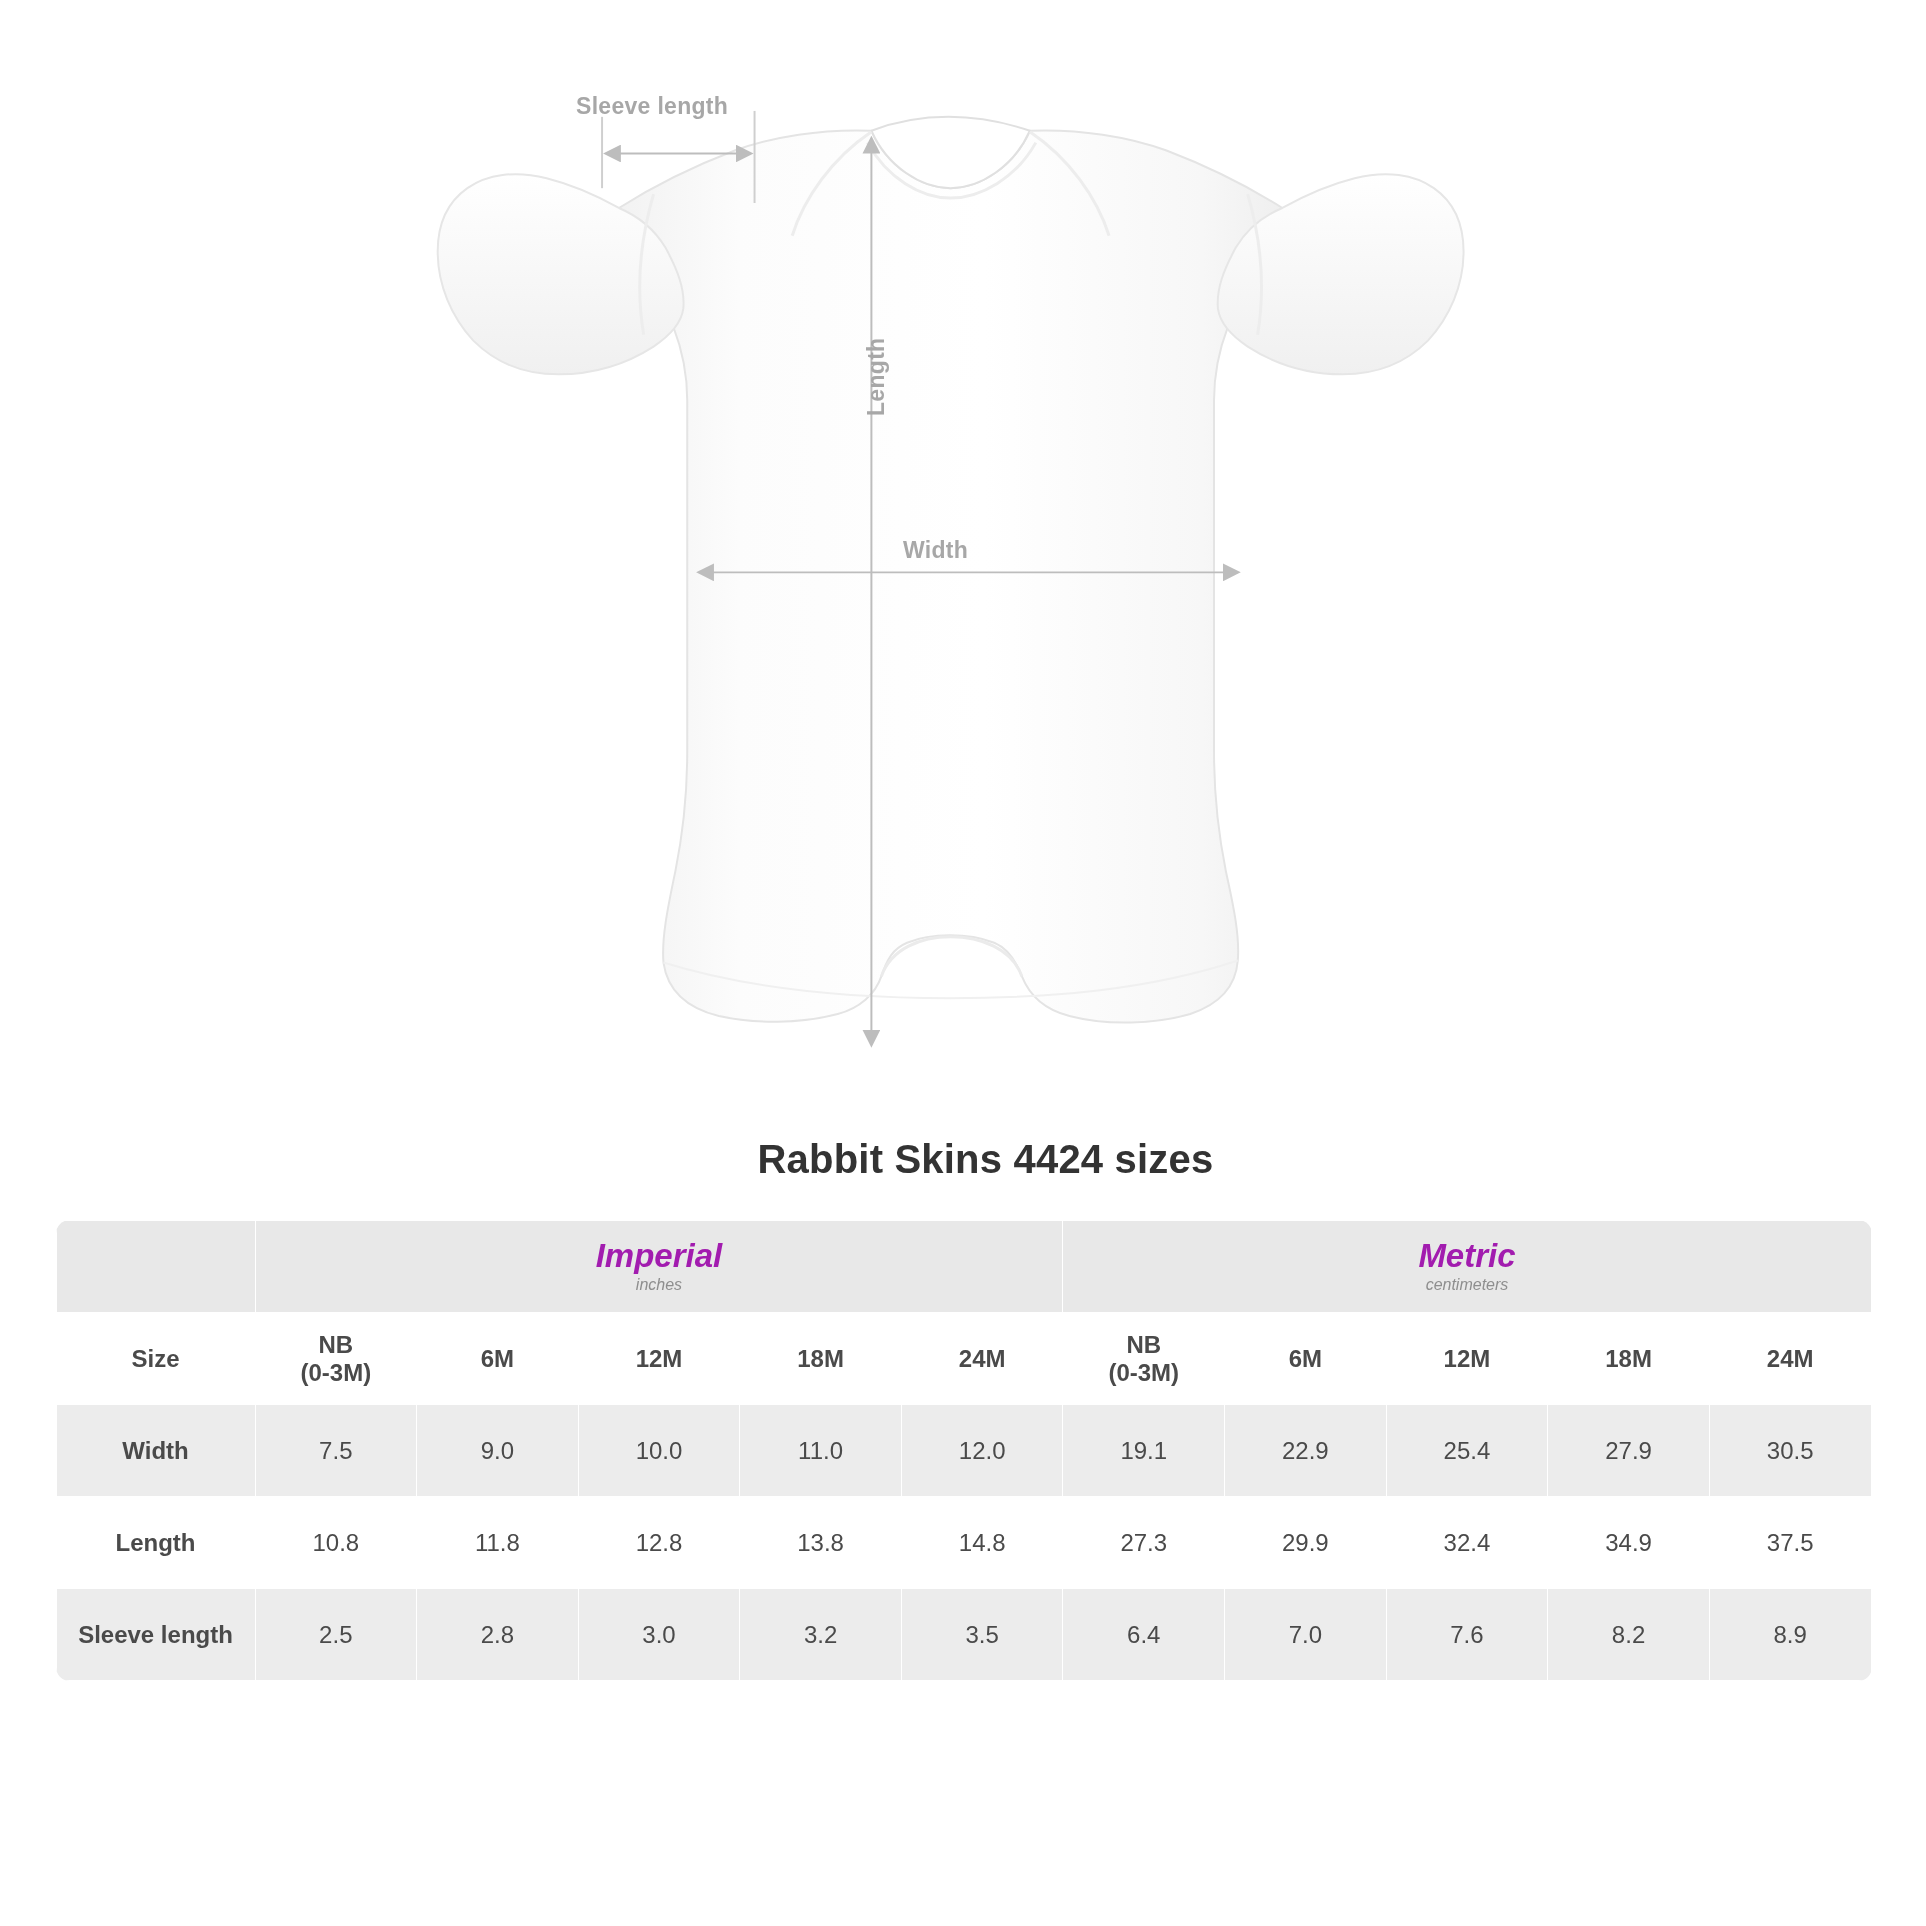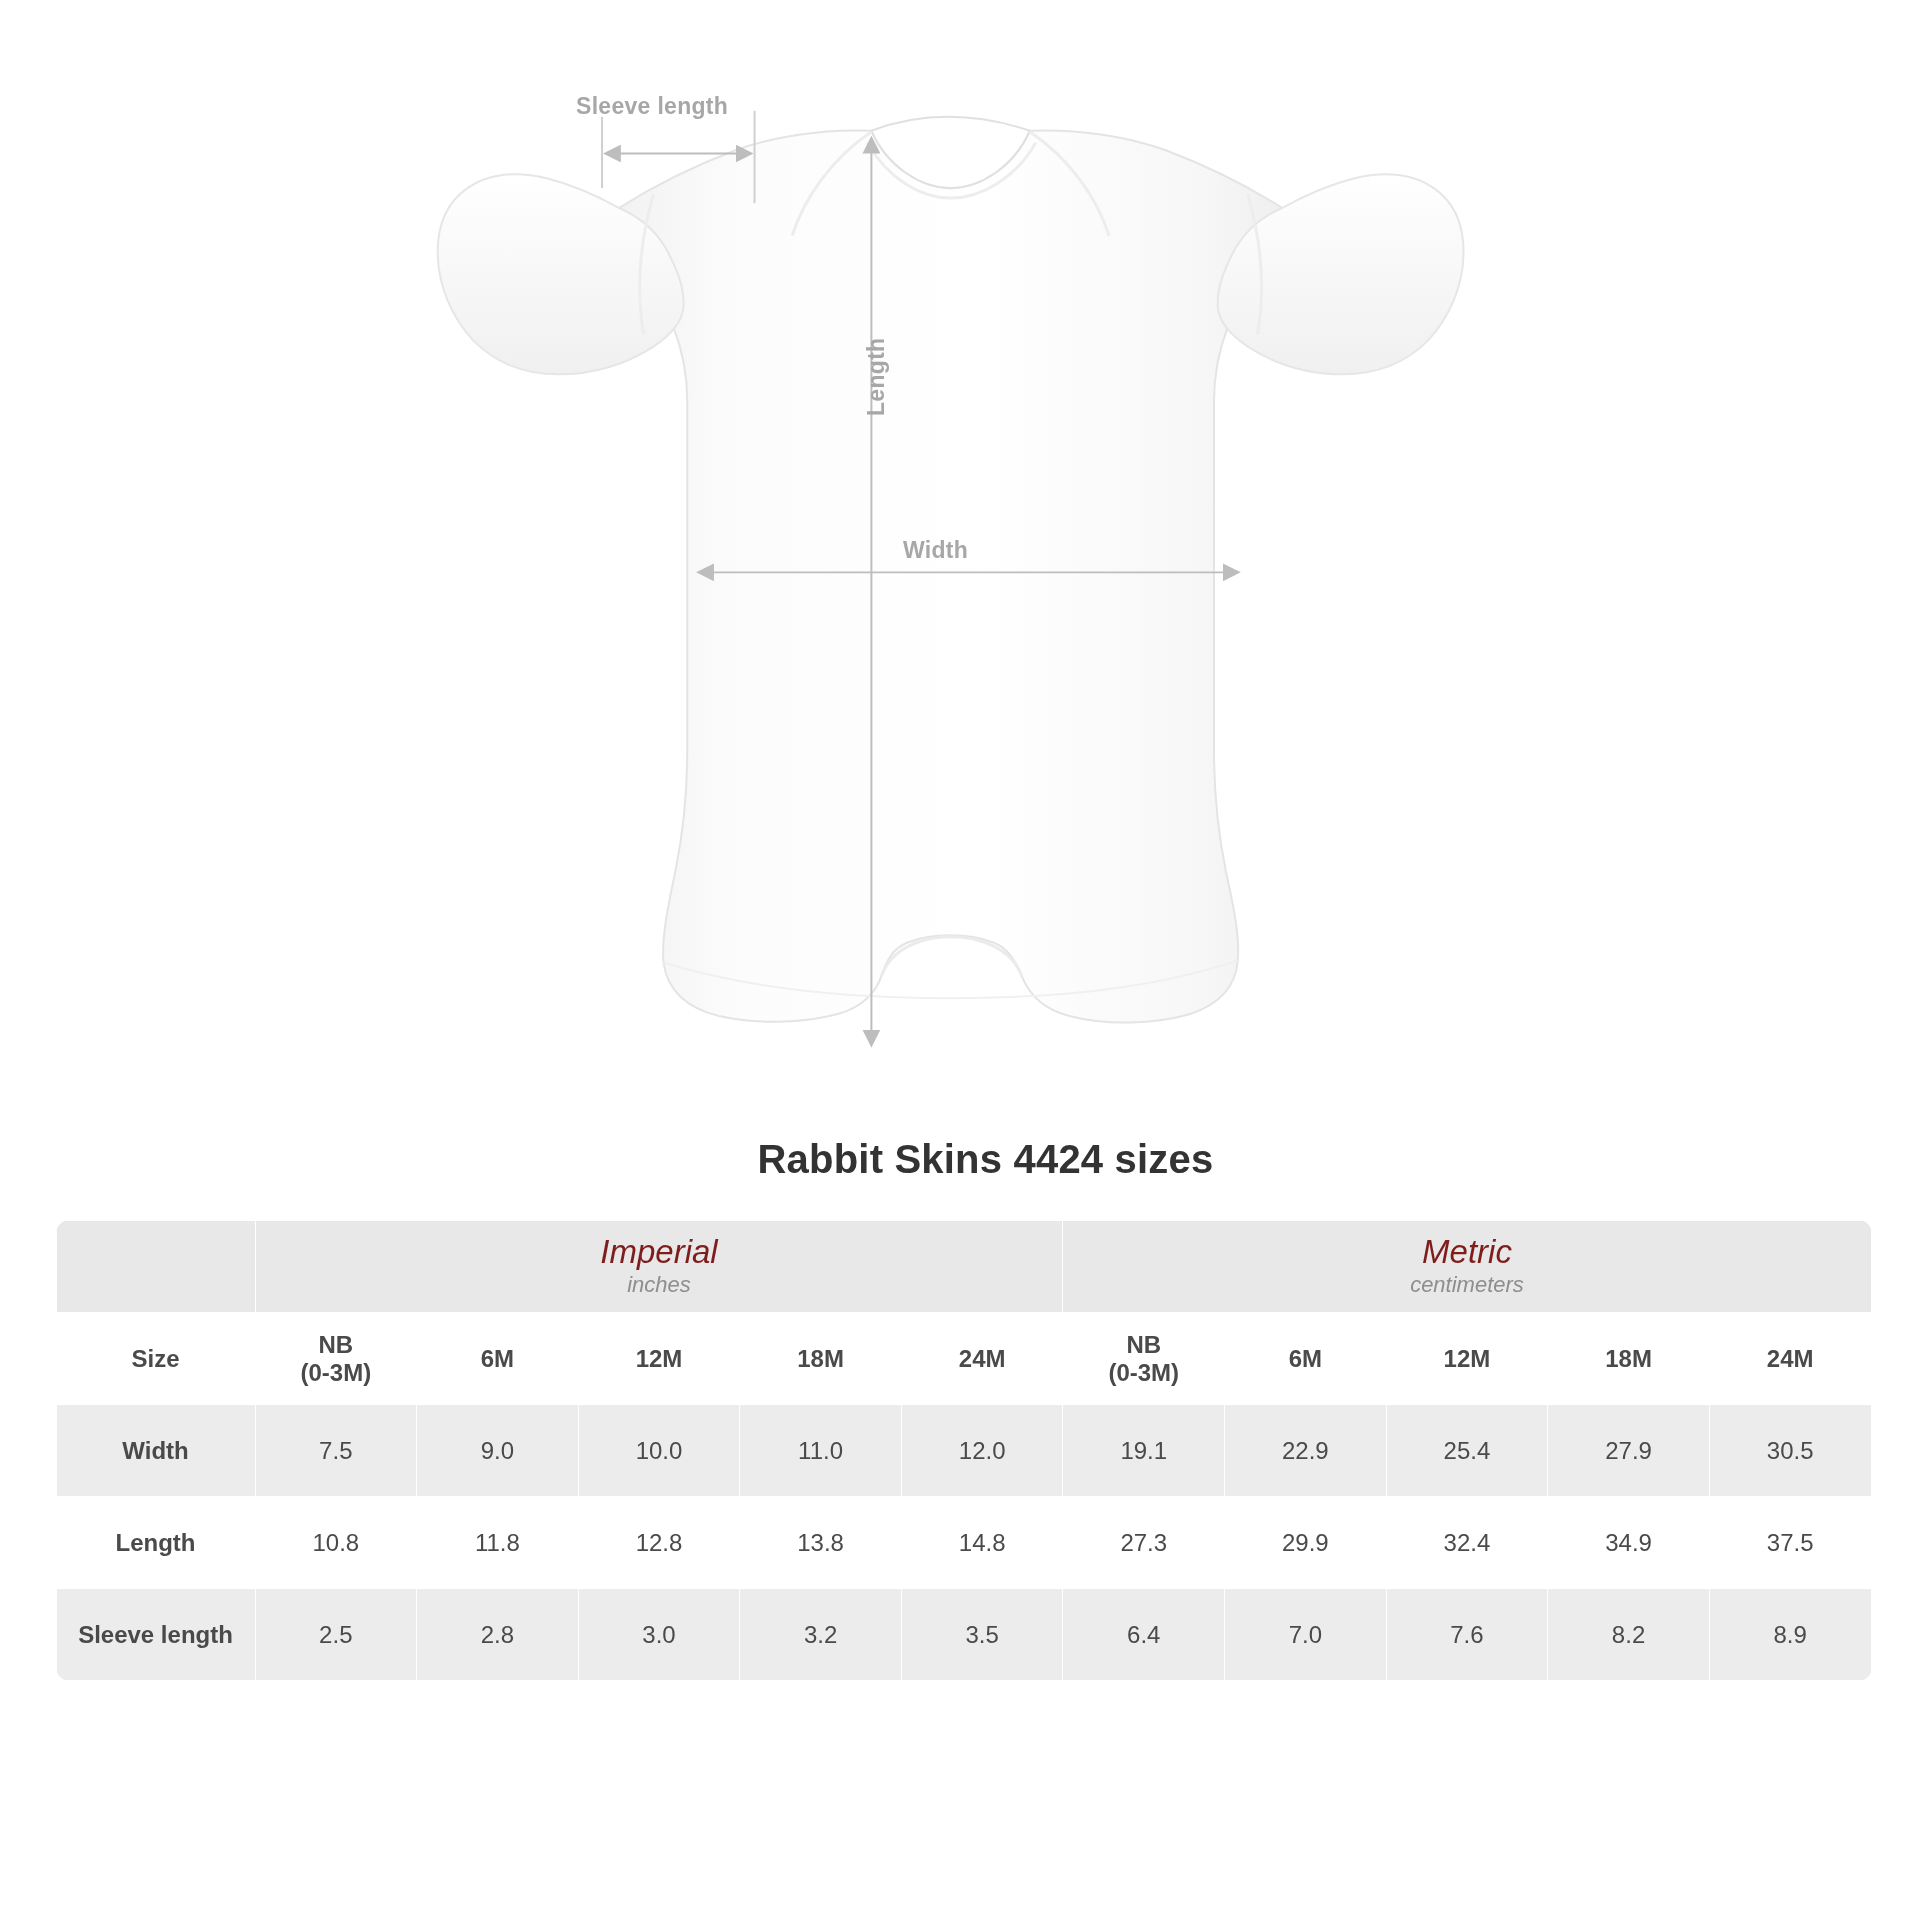--- a/index.html
+++ b/index.html
@@ -90,27 +90,27 @@
     color: #4a4a4a;
     padding: 0;
     height: 91px;
   }
   .unit-head {
     background: #e8e8e8;
     height: 129px;
   }
   .unit-head .u-name {
     font-size: 33px;
-    font-weight: normal;
+    font-weight: bold;
     font-style: italic;
-    color: #7f1d1d;
+    color: #a21caf;
     line-height: 1.15;
   }
   .unit-head .u-sub {
-    font-size: 22px;
+    font-size: 16px;
     font-style: italic;
     color: #8e8e8e;
     line-height: 1.3;
   }
   .corner-cell { background: #e8e8e8; }
   .row-odd td { background: #ffffff; }
   .row-even td { background: #ececec; }
   .hdr-row td {
     background: #ffffff;
     font-weight: bold;

